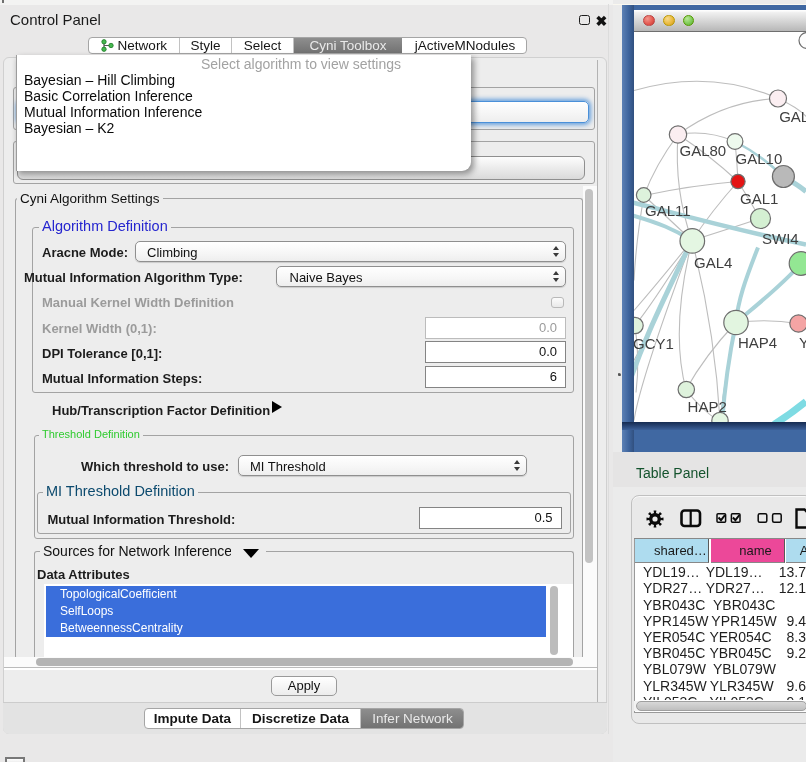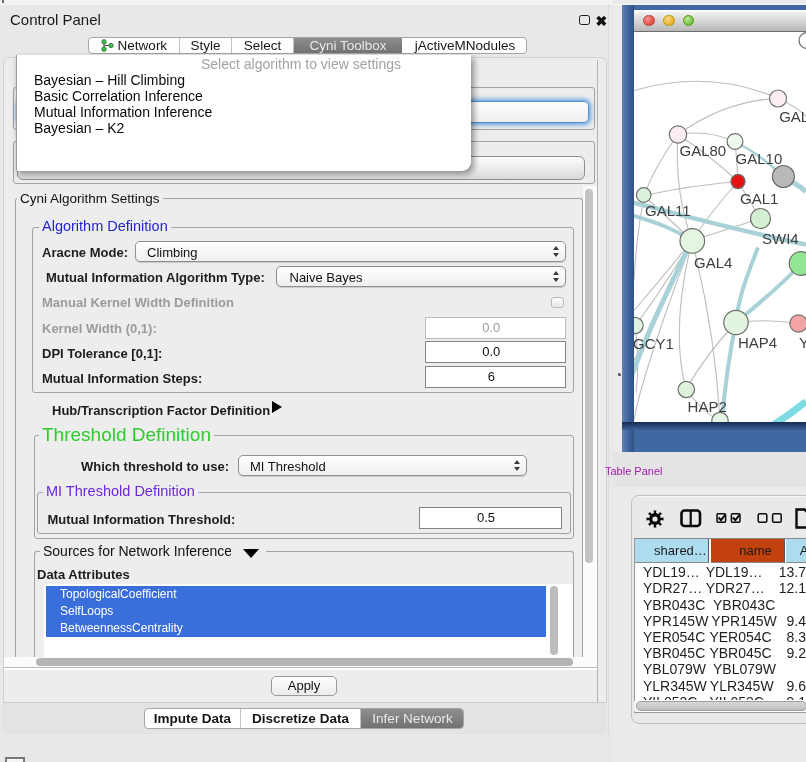--- a/index.html
+++ b/index.html
@@ -4,26 +4,26 @@
 *{margin:0;padding:0;box-sizing:border-box}
 html,body{width:806px;height:762px;overflow:hidden;background:#ebebeb;font-family:"Liberation Sans",sans-serif}
 .a{position:absolute}
 .gb{position:absolute;border:1px solid #a3a3a3;border-radius:3px}
 .gt{position:absolute;background:#ededed;padding:0 3px;font-size:13.5px;line-height:13.5px;white-space:nowrap}
 .bl{font-weight:bold;font-size:13px;color:#1c1c1c;white-space:nowrap}
 .combo{position:absolute;border:1px solid #8f8f8f;border-radius:5px;background:linear-gradient(#ffffff,#f6f6f6 60%,#eeeeee);box-shadow:0 1px 1px rgba(0,0,0,0.15)}
 .cotx{position:absolute;font-size:13px;color:#111;white-space:nowrap}
 .aru{position:absolute;width:0;height:0;border-left:3.2px solid transparent;border-right:3.2px solid transparent;border-bottom:4.6px solid #3a3a3a}
 .ard{position:absolute;width:0;height:0;border-left:3.2px solid transparent;border-right:3.2px solid transparent;border-top:4.6px solid #3a3a3a}
-.fld{position:absolute;border:1px solid #848484;background:#fff;font-size:13px;text-align:center;padding-right:8px;color:#111}
+.fld{position:absolute;border:1px solid #848484;background:#fff;font-size:13px;text-align:right;padding-right:8px;color:#111}
 .seg{position:absolute;display:flex;background:#fff;border:1px solid #a5a5a5;border-radius:4px;overflow:hidden}
 .sg{flex:0 0 auto;text-align:center;font-size:13.5px;color:#161616;border-right:1px solid #c2c2c2}
 .sg:last-child{border-right:none}
 .sgd{background:linear-gradient(#8e8e8e,#727272);color:#e9e9e9;border-right:none}
-.ddi{height:16.1px;line-height:16.1px;font-size:14px;color:#0a0a0a;padding-left:17px;white-space:nowrap}
+.ddi{height:16.1px;line-height:16.1px;font-size:14px;color:#0a0a0a;padding-left:7px;white-space:nowrap}
 .lrow{height:17.1px;line-height:17.1px;color:#fff;font-size:12px;padding-left:14px;white-space:nowrap}
 </style></head>
 <body>
 
 <div class="a" style="left:0;top:0;width:613px;height:762px;background:#e9e8e8"></div>
 <div class="a" style="left:0;top:0;width:613px;height:4.5px;background:#f3f3f2"></div>
 <div class="a" style="left:2px;top:0;width:2px;height:3px;background:#6f6f6f"></div>
 <div class="a" style="left:10px;top:11px;font-size:15px;color:#1a1a1a">Control Panel</div>
 <div class="a" style="left:579px;top:14.5px;width:10.5px;height:10.5px;border:1.6px solid #1c1c1c;border-radius:2.5px"></div>
 <div class="a" style="left:595.5px;top:12.5px;font-size:14px;font-weight:bold;color:#111">✖</div>
@@ -57,46 +57,46 @@
 <div class="gb" style="left:14.5px;top:198px;width:568px;height:461px;border-bottom:none"></div>
 <div class="gt" style="left:17px;top:191.5px;color:#111">Cyni Algorithm Settings</div>
 
 <div class="gb" style="left:32px;top:227px;width:542px;height:166px"></div>
 <div class="gt" style="left:39px;top:220px;color:#2525cf;font-size:14.5px">Algorithm Definition</div>
 <div class="bl a" style="left:42px;top:244.5px">Aracne Mode:</div>
 <div class="combo" style="left:135px;top:240.5px;width:431px;height:21px"></div>
 <div class="cotx" style="left:147px;top:244.5px">Climbing</div>
 <div class="aru" style="left:553.3px;top:245.8px"></div>
 <div class="ard" style="left:553.3px;top:252.6px"></div>
-<div class="bl a" style="left:46px;top:269.5px">Mutual Information Algorithm Type:</div>
+<div class="bl a" style="left:24px;top:269.5px">Mutual Information Algorithm Type:</div>
 <div class="combo" style="left:275.5px;top:265.5px;width:290.5px;height:21px"></div>
 <div class="cotx" style="left:289.5px;top:269.5px">Naive Bayes</div>
 <div class="aru" style="left:553.3px;top:270.8px"></div>
 <div class="ard" style="left:553.3px;top:277.6px"></div>
 <div class="bl a" style="left:42px;top:294.5px;color:#9b9b9b">Manual Kernel Width Definition</div>
 <div class="a" style="left:551px;top:296.5px;width:13px;height:11px;border:1px solid #b9b9b9;border-radius:3px;background:linear-gradient(#fcfcfc,#e9e9e9)"></div>
 <div class="bl a" style="left:42px;top:321px;color:#9b9b9b">Kernel Width (0,1):</div>
 <div class="fld" style="left:424.5px;top:317px;width:141.5px;height:22px;border-color:#bcbcbc;color:#9b9b9b;line-height:20px">0.0</div>
 <div class="bl a" style="left:42px;top:346px">DPI Tolerance [0,1]:</div>
 <div class="fld" style="left:424.5px;top:341px;width:141.5px;height:22px;line-height:20px">0.0</div>
 <div class="bl a" style="left:42px;top:371px">Mutual Information Steps:</div>
 <div class="fld" style="left:424.5px;top:365.5px;width:141.5px;height:22.5px;line-height:20px">6</div>
 
 <div class="bl a" style="left:52px;top:402.5px">Hub/Transcription Factor Definition</div>
 <div class="a" style="left:272px;top:401px;width:0;height:0;border-top:6.5px solid transparent;border-bottom:6.5px solid transparent;border-left:10px solid #000"></div>
 
 <div class="gb" style="left:33.5px;top:434.5px;width:540.5px;height:104px"></div>
-<div class="gt" style="left:39px;top:427.5px;color:#2fcb2f;font-size:19px">Threshold Definition</div>
+<div class="gt" style="left:39px;top:427.5px;color:#2fcb2f;font-size:11px">Threshold Definition</div>
 <div class="bl a" style="left:81px;top:458.5px">Which threshold to use:</div>
 <div class="combo" style="left:237.5px;top:455px;width:289px;height:20.5px"></div>
 <div class="cotx" style="left:250px;top:458.5px">MI Threshold</div>
 <div class="aru" style="left:514.4px;top:459.8px"></div>
 <div class="ard" style="left:514.4px;top:466.6px"></div>
 <div class="gb" style="left:37px;top:492px;width:533.5px;height:41.5px"></div>
-<div class="gt" style="left:43px;top:485px;color:#6d28d9;font-size:14.5px">MI Threshold Definition</div>
+<div class="gt" style="left:43px;top:485px;color:#0c4a6e;font-size:14.5px">MI Threshold Definition</div>
 <div class="bl a" style="left:47.5px;top:511.5px">Mutual Information Threshold:</div>
 <div class="fld" style="left:418.5px;top:507px;width:143px;height:21.5px;line-height:19.5px">0.5</div>
 
 <div class="gb" style="left:34px;top:551px;width:540px;height:116px;border-bottom:none"></div>
 <div class="gt" style="left:40px;top:544.5px;color:#111;font-size:14px">Sources for Network Inference</div>
 <div class="a" style="left:231px;top:545px;width:35px;height:13px;background:#ededed"></div>
 <div class="a" style="left:243px;top:549px;width:0;height:0;border-left:8.5px solid transparent;border-right:8.5px solid transparent;border-top:9px solid #000"></div>
 <div class="bl a" style="left:37px;top:567px">Data Attributes</div>
 
 <div class="a" style="left:44px;top:584px;width:529px;height:73px;background:#fff"></div>
@@ -214,21 +214,21 @@
 <text x="694" y="267">GAL4</text>
 <text x="633" y="348">GCY1</text>
 <text x="738" y="347">HAP4</text>
 <text x="799" y="347">YE</text>
 <text x="687.6" y="411">HAP2</text>
 </g>
 </svg>
 </div>
 
 <div class="a" style="left:613px;top:451.5px;width:193px;height:35px;background:#e5e4e4"></div>
-<div class="a" style="left:605px;top:464.5px;font-size:11px;color:#a21caf">Table Panel</div>
+<div class="a" style="left:636px;top:464.5px;font-size:14px;color:#14532d">Table Panel</div>
 <div class="a" style="left:630.5px;top:494.5px;width:182px;height:229px;border:1.5px solid #c0c0c0;border-radius:8px;background:#e9e9e9;box-shadow:inset 0 1px 0 #f8f8f8"></div>
 
 <svg class="a" style="left:640px;top:500px" width="166" height="35" viewBox="0 0 166 35">
 <g>
       <path d="M23.5,17.6 L23.5,20.4 L20.9,20.0 L19.9,22.5 L22.0,24.0 L20.0,26.0 L18.5,23.9 L16.0,24.9 L16.4,27.5 L13.6,27.5 L14.0,24.9 L11.5,23.9 L10.0,26.0 L8.0,24.0 L10.1,22.5 L9.1,20.0 L6.5,20.4 L6.5,17.6 L9.1,18.0 L10.1,15.5 L8.0,14.0 L10.0,12.0 L11.5,14.1 L14.0,13.1 L13.6,10.5 L16.4,10.5 L16.0,13.1 L18.5,14.1 L20.0,12.0 L22.0,14.0 L19.9,15.5 L20.9,18.0 Z" fill="#0a0a0a"></path>
       <circle cx="15" cy="19" r="2.6" fill="#e9e9e9"></circle>
     </g>
 <rect x="41.5" y="10.5" width="18.5" height="15.5" rx="3" fill="none" stroke="#0a0a0a" stroke-width="2.6"></rect>
 <line x1="50.7" y1="10.5" x2="50.7" y2="26" stroke="#0a0a0a" stroke-width="2.2"></line>
 <g fill="none" stroke="#0a0a0a" stroke-width="1.5">
@@ -240,21 +240,21 @@
 <g fill="none" stroke="#0a0a0a" stroke-width="2">
 <path d="M78.5,17.5 l2.5,2.7 4,-5.2"></path>
 <path d="M92.9,17.5 l2.5,2.7 4,-5.2"></path>
 </g>
 <path d="M156.5,9.5 h8 l5,5 v13 h-13 z" fill="none" stroke="#0a0a0a" stroke-width="2.4"></path>
 </svg>
 
 <div class="a" style="left:634px;top:538.8px;width:172px;height:173.5px;background:#fff;border-left:1px solid #9a9a9a"></div>
 <div class="a" style="left:634px;top:537.8px;width:172px;height:1px;background:#888"></div>
 <div class="a" style="left:634.6px;top:538.8px;width:74.8px;height:24px;background:#aedcef;border-right:1.2px solid #5a5a5a;border-bottom:1px solid #888;font-size:13px;line-height:24px;color:#1a1a1a;padding-left:19.5px">shared…</div>
-<div class="a" style="left:710.6px;top:538.8px;width:74px;height:24px;background:#c2410c;border-right:1.2px solid #5a5a5a;border-bottom:1px solid #888;font-size:13px;line-height:24px;color:#1a1a1a;padding-left:28.6px">name</div>
+<div class="a" style="left:710.6px;top:538.8px;width:74px;height:24px;background:#ec4899;border-right:1.2px solid #5a5a5a;border-bottom:1px solid #888;font-size:13px;line-height:24px;color:#1a1a1a;padding-left:28.6px">name</div>
 <div class="a" style="left:785.8px;top:538.8px;width:20.2px;height:24px;background:#aedcef;border-bottom:1px solid #888;font-size:13px;line-height:24px;color:#1a1a1a;padding-left:14px">A</div>
 <div class="a" style="left:634px;top:564.3px;width:172px;height:136px;overflow:hidden;font-size:14px;color:#1f1f1f">
  <div style="display:flex;height:16.2px;line-height:16.2px">
       <span style="width:76px;padding-left:9px">YDL19…</span>
       <span style="width:75px;padding-left:3px">YDL19…</span>
       <span style="padding-left:9px">13.7</span>
     </div>
  <div style="display:flex;height:16.2px;line-height:16.2px">
       <span style="width:76px;padding-left:9px">YDR27…</span>
       <span style="width:75px;padding-left:3px">YDR27…</span>

